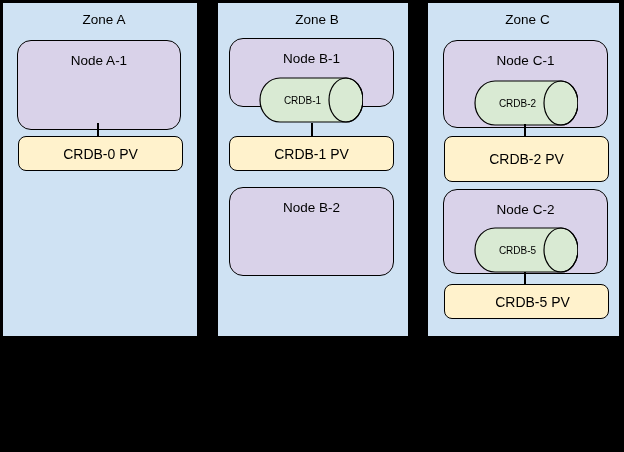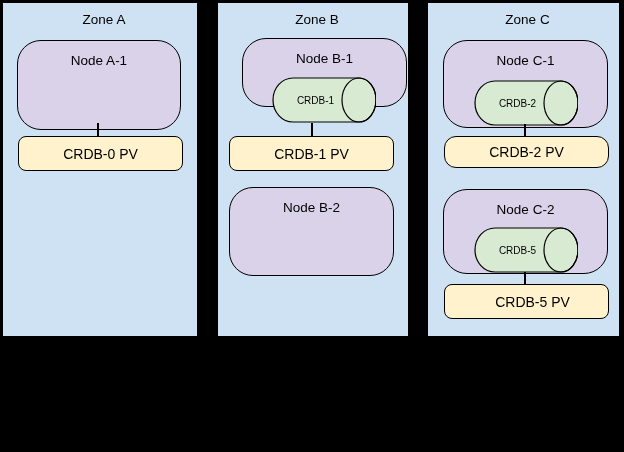--- a/index.html
+++ b/index.html
@@ -29,21 +29,21 @@
     left: 4px;
     width: 100%;
     text-align: center;
     font-size: 13.5px;
     color: #000;
   }
   .node {
     position: absolute;
     background: var(--node-fill, #d9d2e9);
     border: 1px solid var(--border, #000);
-    border-radius: 24px;
+    border-radius: 14px;
     box-sizing: border-box;
   }
   .node-label {
     position: absolute;
     top: 12px;
     left: 0;
     width: 100%;
     text-align: center;
     font-size: 13.5px;
     color: #000;
@@ -101,21 +101,21 @@
       <div class="node-label">Node A-1</div>
     </div>
     <div class="connector" style="left:94px; top:120px; height:14px;"></div>
     <div class="pv" style="left:15px; top:133px; width:165px;">
       <span>CRDB-0 PV</span>
     </div>
   </div>
 
   <div class="zone" style="left:217px; width:192px;">
     <div class="zone-title">Zone B</div>
-    <div class="node" style="left:11px; top:35px; width:165px; height:69px;margin-left:13px;">
+    <div class="node" style="left:11px; top:35px; width:165px; height:69px;">
       <div class="node-label">Node B-1</div>
       <div class="cylinder" style="left:29px; top:38px;">
         <svg width="104" height="46" viewBox="0 0 104 46">
           <path d="M 87 1 H 21 A 20 22 0 0 0 21 45 H 87 A 17 22 0 0 0 87 1 Z" fill="#d9ead3" stroke="#000" stroke-width="1.2"></path>
           <ellipse cx="87" cy="23" rx="17" ry="22" fill="none" stroke="#000" stroke-width="1.2"></ellipse>
         </svg>
         <span class="cyl-label">CRDB-1</span>
       </div>
     </div>
     <div class="connector" style="left:93px; top:120px; height:14px;"></div>
@@ -133,21 +133,21 @@
       <div class="node-label">Node C-1</div>
       <div class="cylinder" style="left:30px; top:39px;">
         <svg width="104" height="46" viewBox="0 0 104 46">
           <path d="M 87 1 H 21 A 20 22 0 0 0 21 45 H 87 A 17 22 0 0 0 87 1 Z" fill="#d9ead3" stroke="#000" stroke-width="1.2"></path>
           <ellipse cx="87" cy="23" rx="17" ry="22" fill="none" stroke="#000" stroke-width="1.2"></ellipse>
         </svg>
         <span class="cyl-label">CRDB-2</span>
       </div>
     </div>
     <div class="connector" style="left:96px; top:121px; height:13px;"></div>
-    <div class="pv" style="left:16px; top:133px; width:165px; height:32px;border-radius:12px;">
+    <div class="pv" style="left:16px; top:133px; width:165px; height:46px;">
       <span>CRDB-2 PV</span>
     </div>
     <div class="node" style="left:15px; top:186px; width:165px; height:85px;">
       <div class="node-label">Node C-2</div>
       <div class="cylinder" style="left:30px; top:37px;">
         <svg width="104" height="46" viewBox="0 0 104 46">
           <path d="M 87 1 H 21 A 20 22 0 0 0 21 45 H 87 A 17 22 0 0 0 87 1 Z" fill="#d9ead3" stroke="#000" stroke-width="1.2"></path>
           <ellipse cx="87" cy="23" rx="17" ry="22" fill="none" stroke="#000" stroke-width="1.2"></ellipse>
         </svg>
         <span class="cyl-label">CRDB-5</span>

